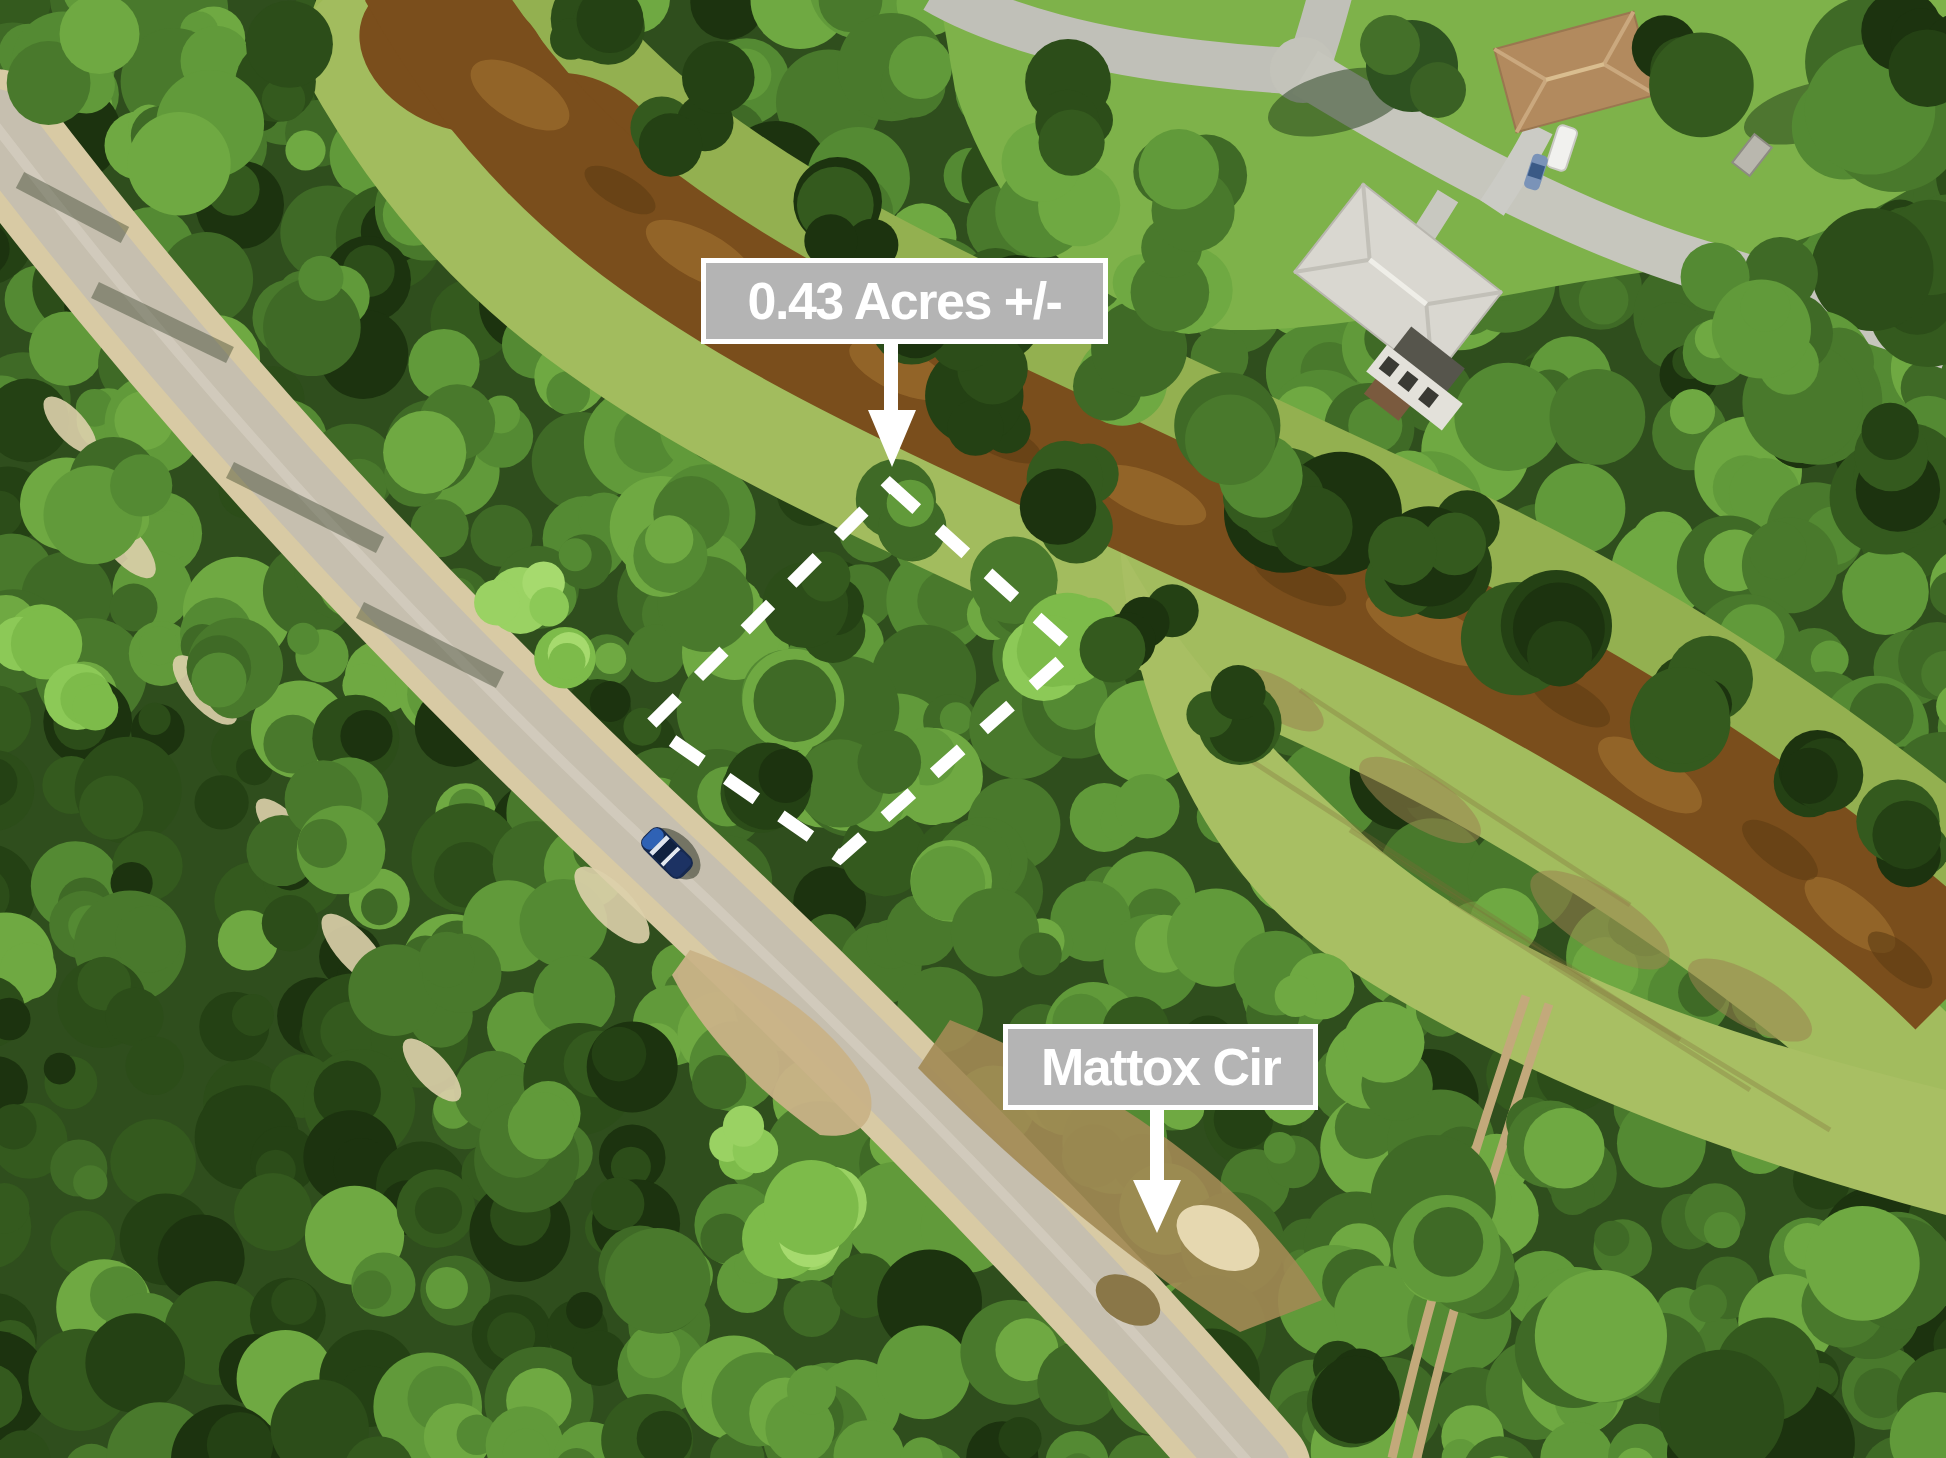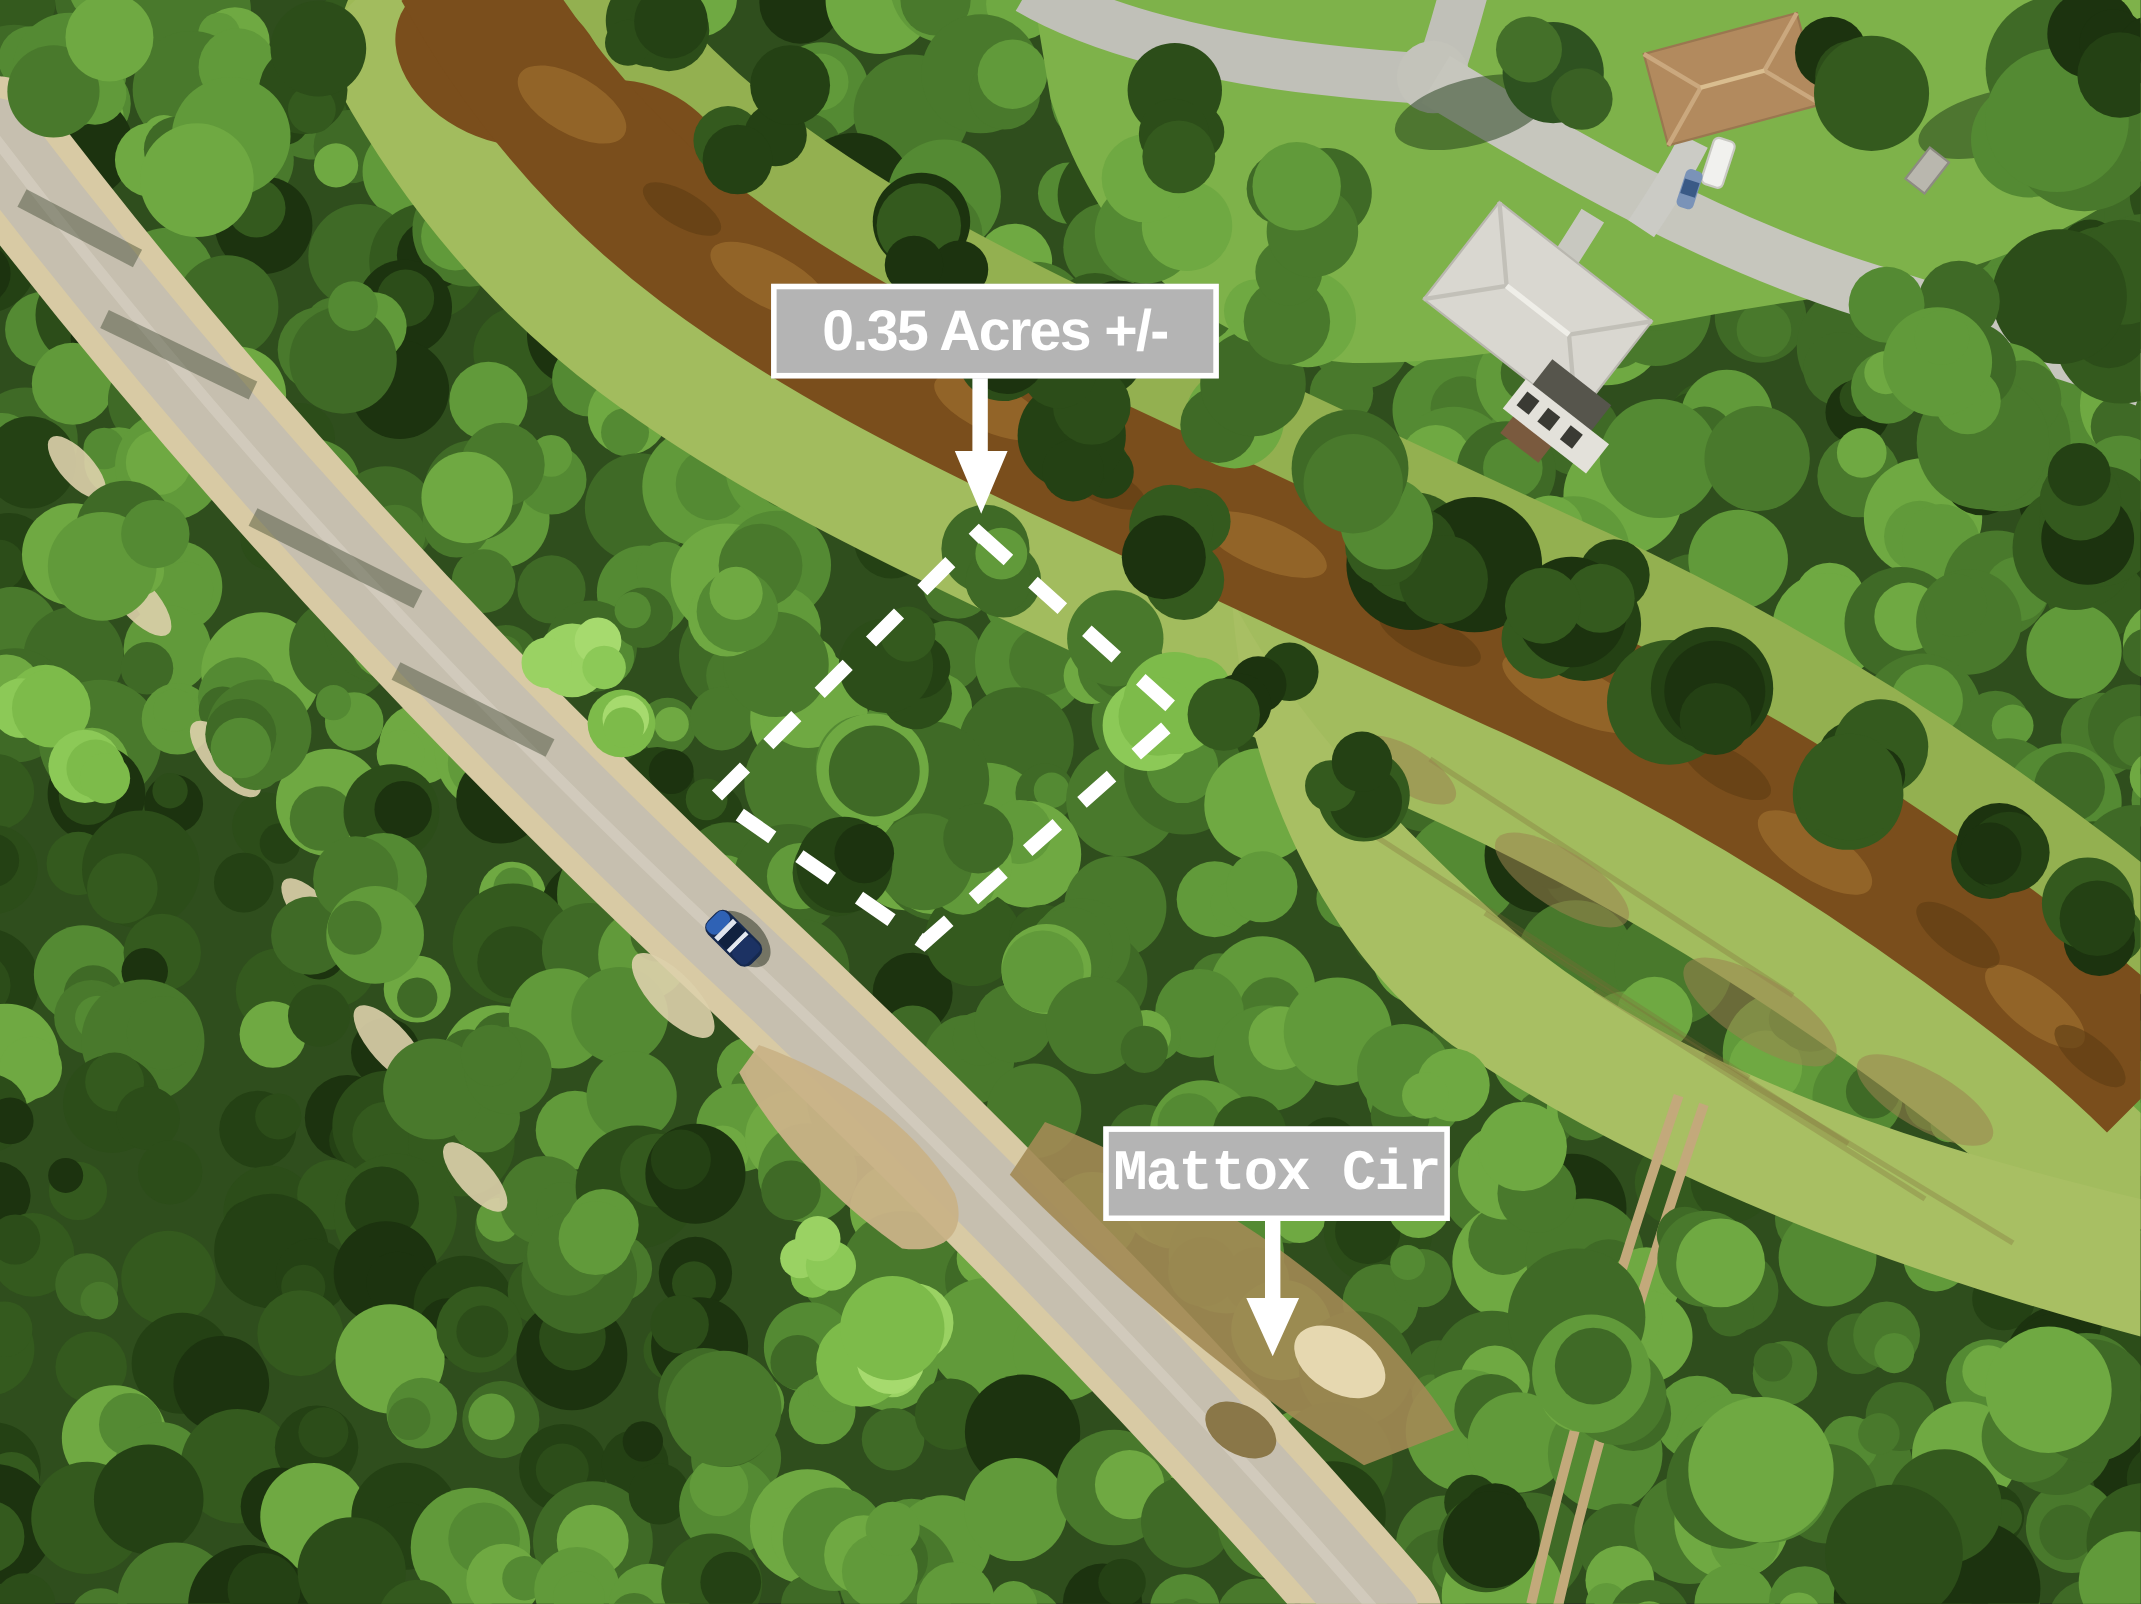--- a/index.html
+++ b/index.html
@@ -4,21 +4,21 @@
 <style>
   html,body{margin:0;padding:0;background:#222;}
   #stage{position:relative;width:1946px;height:1458px;overflow:hidden;
          font-family:"Liberation Sans",sans-serif;}
   #photo{position:absolute;left:0;top:0;}
   .map-label{position:absolute;box-sizing:border-box;background:#b4b4b4;
              border:5px solid #ffffff;color:#ffffff;font-weight:bold;
              display:flex;align-items:center;justify-content:center;
              letter-spacing:-1.5px;white-space:nowrap;}
   #acreage-label{left:701px;top:258px;width:407px;height:86px;font-size:52px;}
-  #street-label{left:1003px;top:1024px;width:315px;height:86px;font-size:52px;font-family:Liberation Mono, monospace;}
+  #street-label{left:1003px;top:1024px;width:315px;height:86px;font-size:52px;}
 </style>
 </head>
 <body>
 
 <div id="stage">
 
 <svg id="photo" width="1946" height="1458" viewBox="0 0 1946 1458">
 
   <rect x="0" y="0" width="1946" height="1458" fill="#2f4e1d"></rect>
 
@@ -1371,16 +1371,16 @@
     <rect x="-12" y="7" width="24" height="18" rx="5" fill="#1c3263"></rect>
   </g>
 
   <g>
     <polygon fill="none" stroke="#ffffff" stroke-width="13" stroke-dasharray="36 30" points="890,485 1073,650 840,857 650,725"></polygon>
     <polygon fill="#ffffff" points="884,343 898,343 898,410 916,410 892,467 868,410 884,410"></polygon>
     <polygon fill="#ffffff" points="1150,1110 1164,1110 1164,1180 1181,1180 1157,1233 1133,1180 1150,1180"></polygon>
   </g>
 </svg>
 
-<div class="map-label" id="acreage-label">0.35 Acres +/-</div>
+<div class="map-label" id="acreage-label">0.43 Acres +/-</div>
 <div class="map-label" id="street-label">Mattox Cir</div>
 
 </div>
 
 </body></html>

